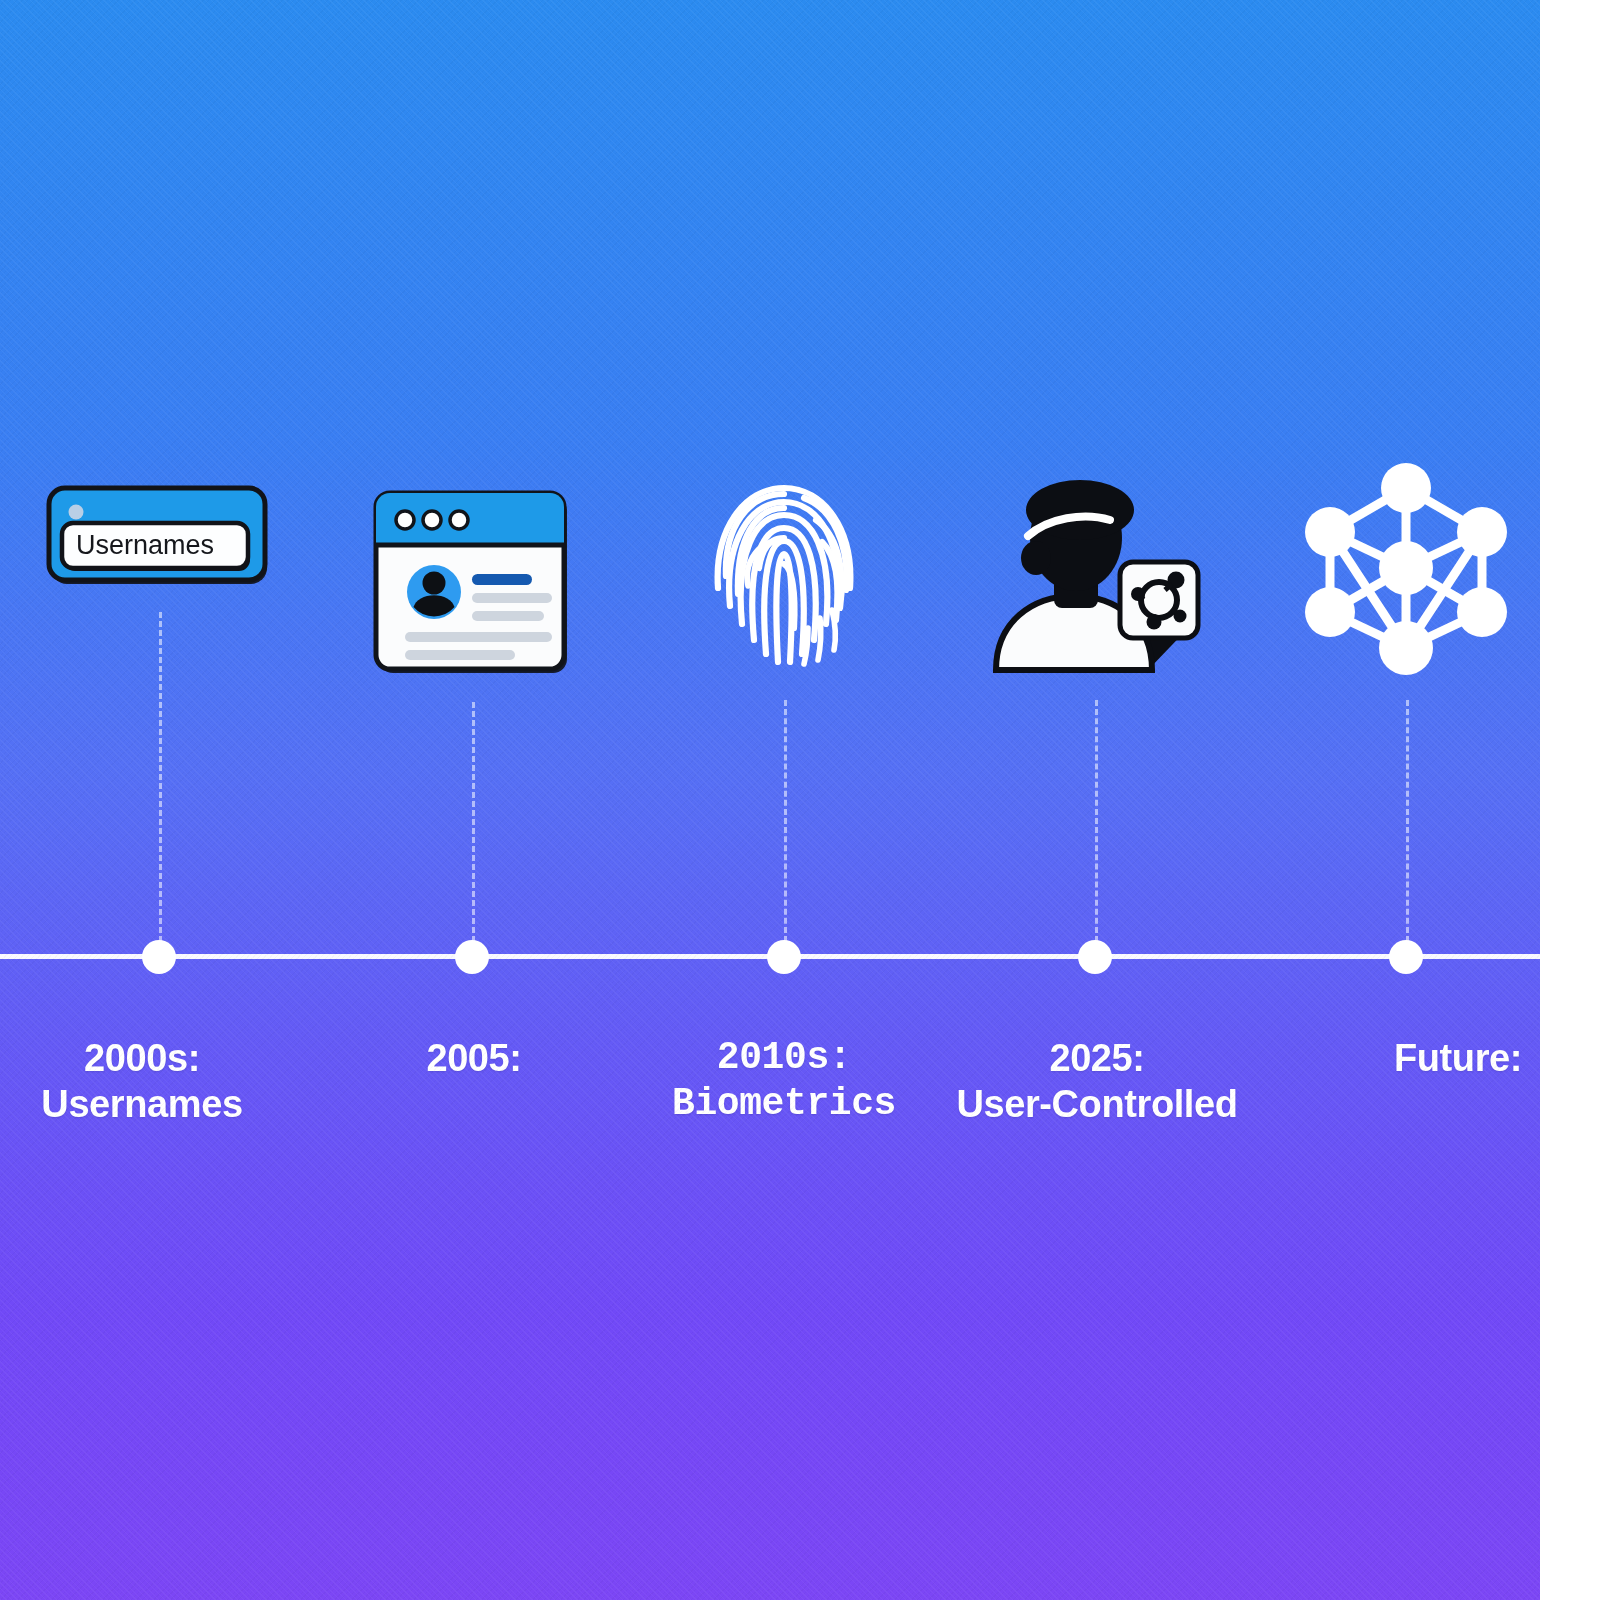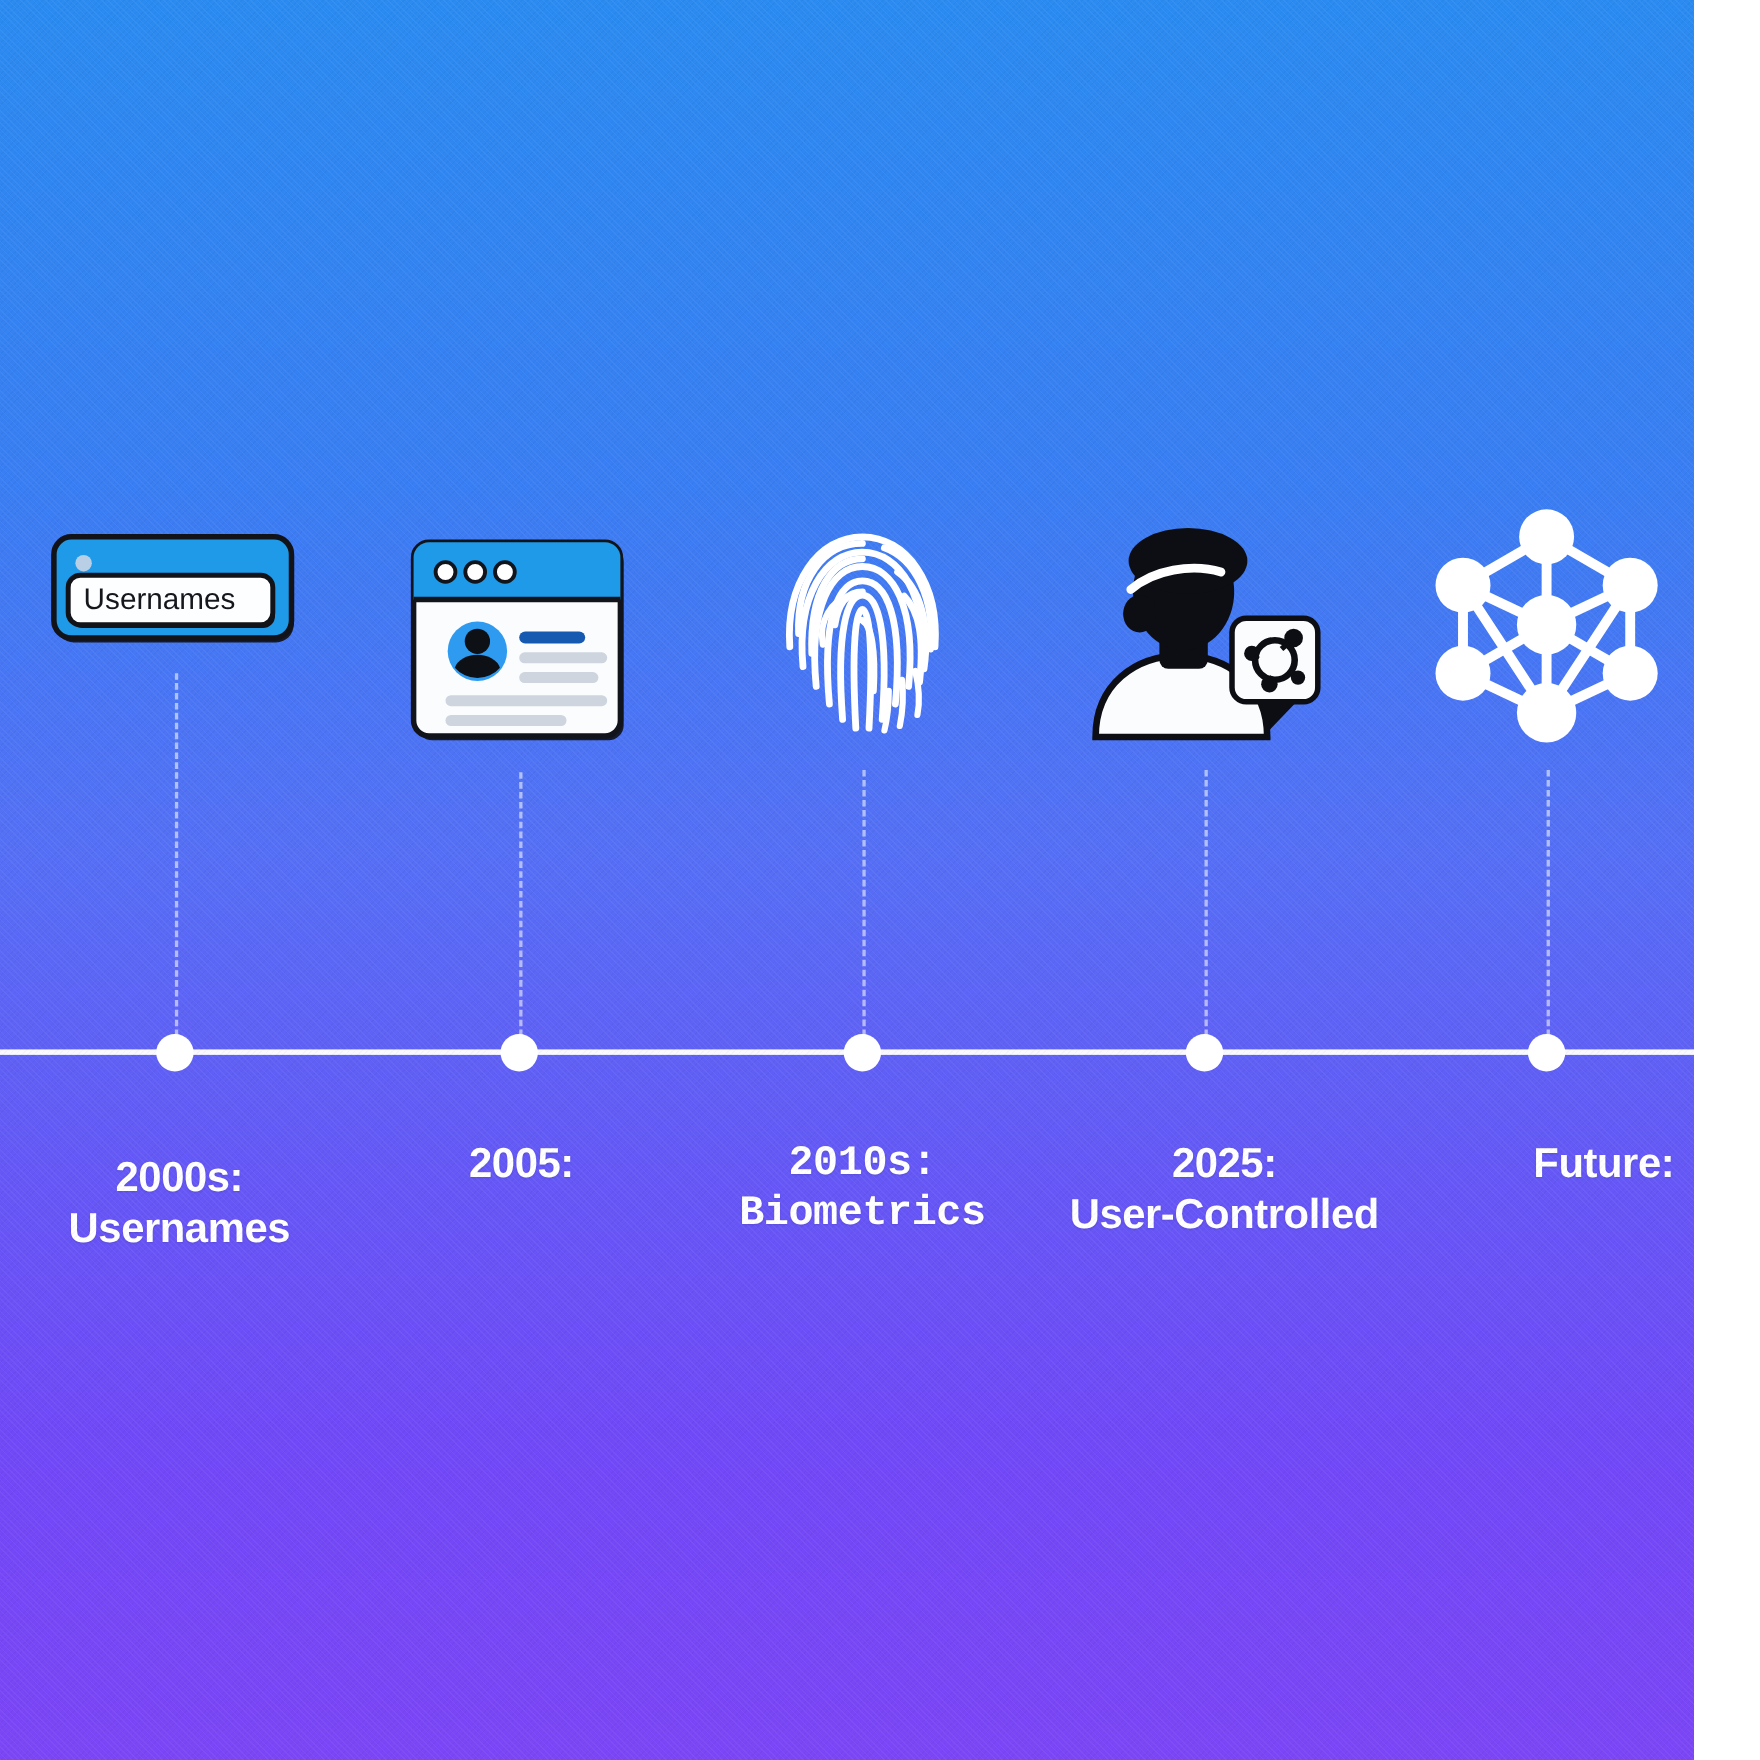--- a/index.html
+++ b/index.html
@@ -220,32 +220,32 @@
   <div class="stem" style="left:1095px; top:700px; height:242px;"></div>
   <div class="stem" style="left:1406px; top:700px; height:242px;"></div>
 
   <div class="axis-line"></div>
   <div class="axis-dot" style="left:159px;"></div>
   <div class="axis-dot" style="left:472px;"></div>
   <div class="axis-dot" style="left:784px;"></div>
   <div class="axis-dot" style="left:1095px;"></div>
   <div class="axis-dot" style="left:1406px;"></div>
 
-  <div class="label" style="left:163px;margin-top:13px;">
+  <div class="label" style="left:142px;">
     <span class="yr">2000s:</span>
     <span class="ds">Usernames</span>
   </div>
   <div class="label" style="left:474px;">
     <span class="yr">2005:</span>
   </div>
   <div class="label" style="left:784px;font-family:Liberation Mono, monospace;">
     <span class="yr">2010s:</span>
     <span class="ds">Biometrics</span>
   </div>
-  <div class="label" style="left:1097px;margin-left:16px;">
+  <div class="label" style="left:1097px;">
     <span class="yr">2025:</span>
     <span class="ds">User-Controlled</span>
   </div>
   <div class="label" style="left:1458px;">
     <span class="yr">Future:</span>
   </div>
 
 </div>
 
 </body></html>

